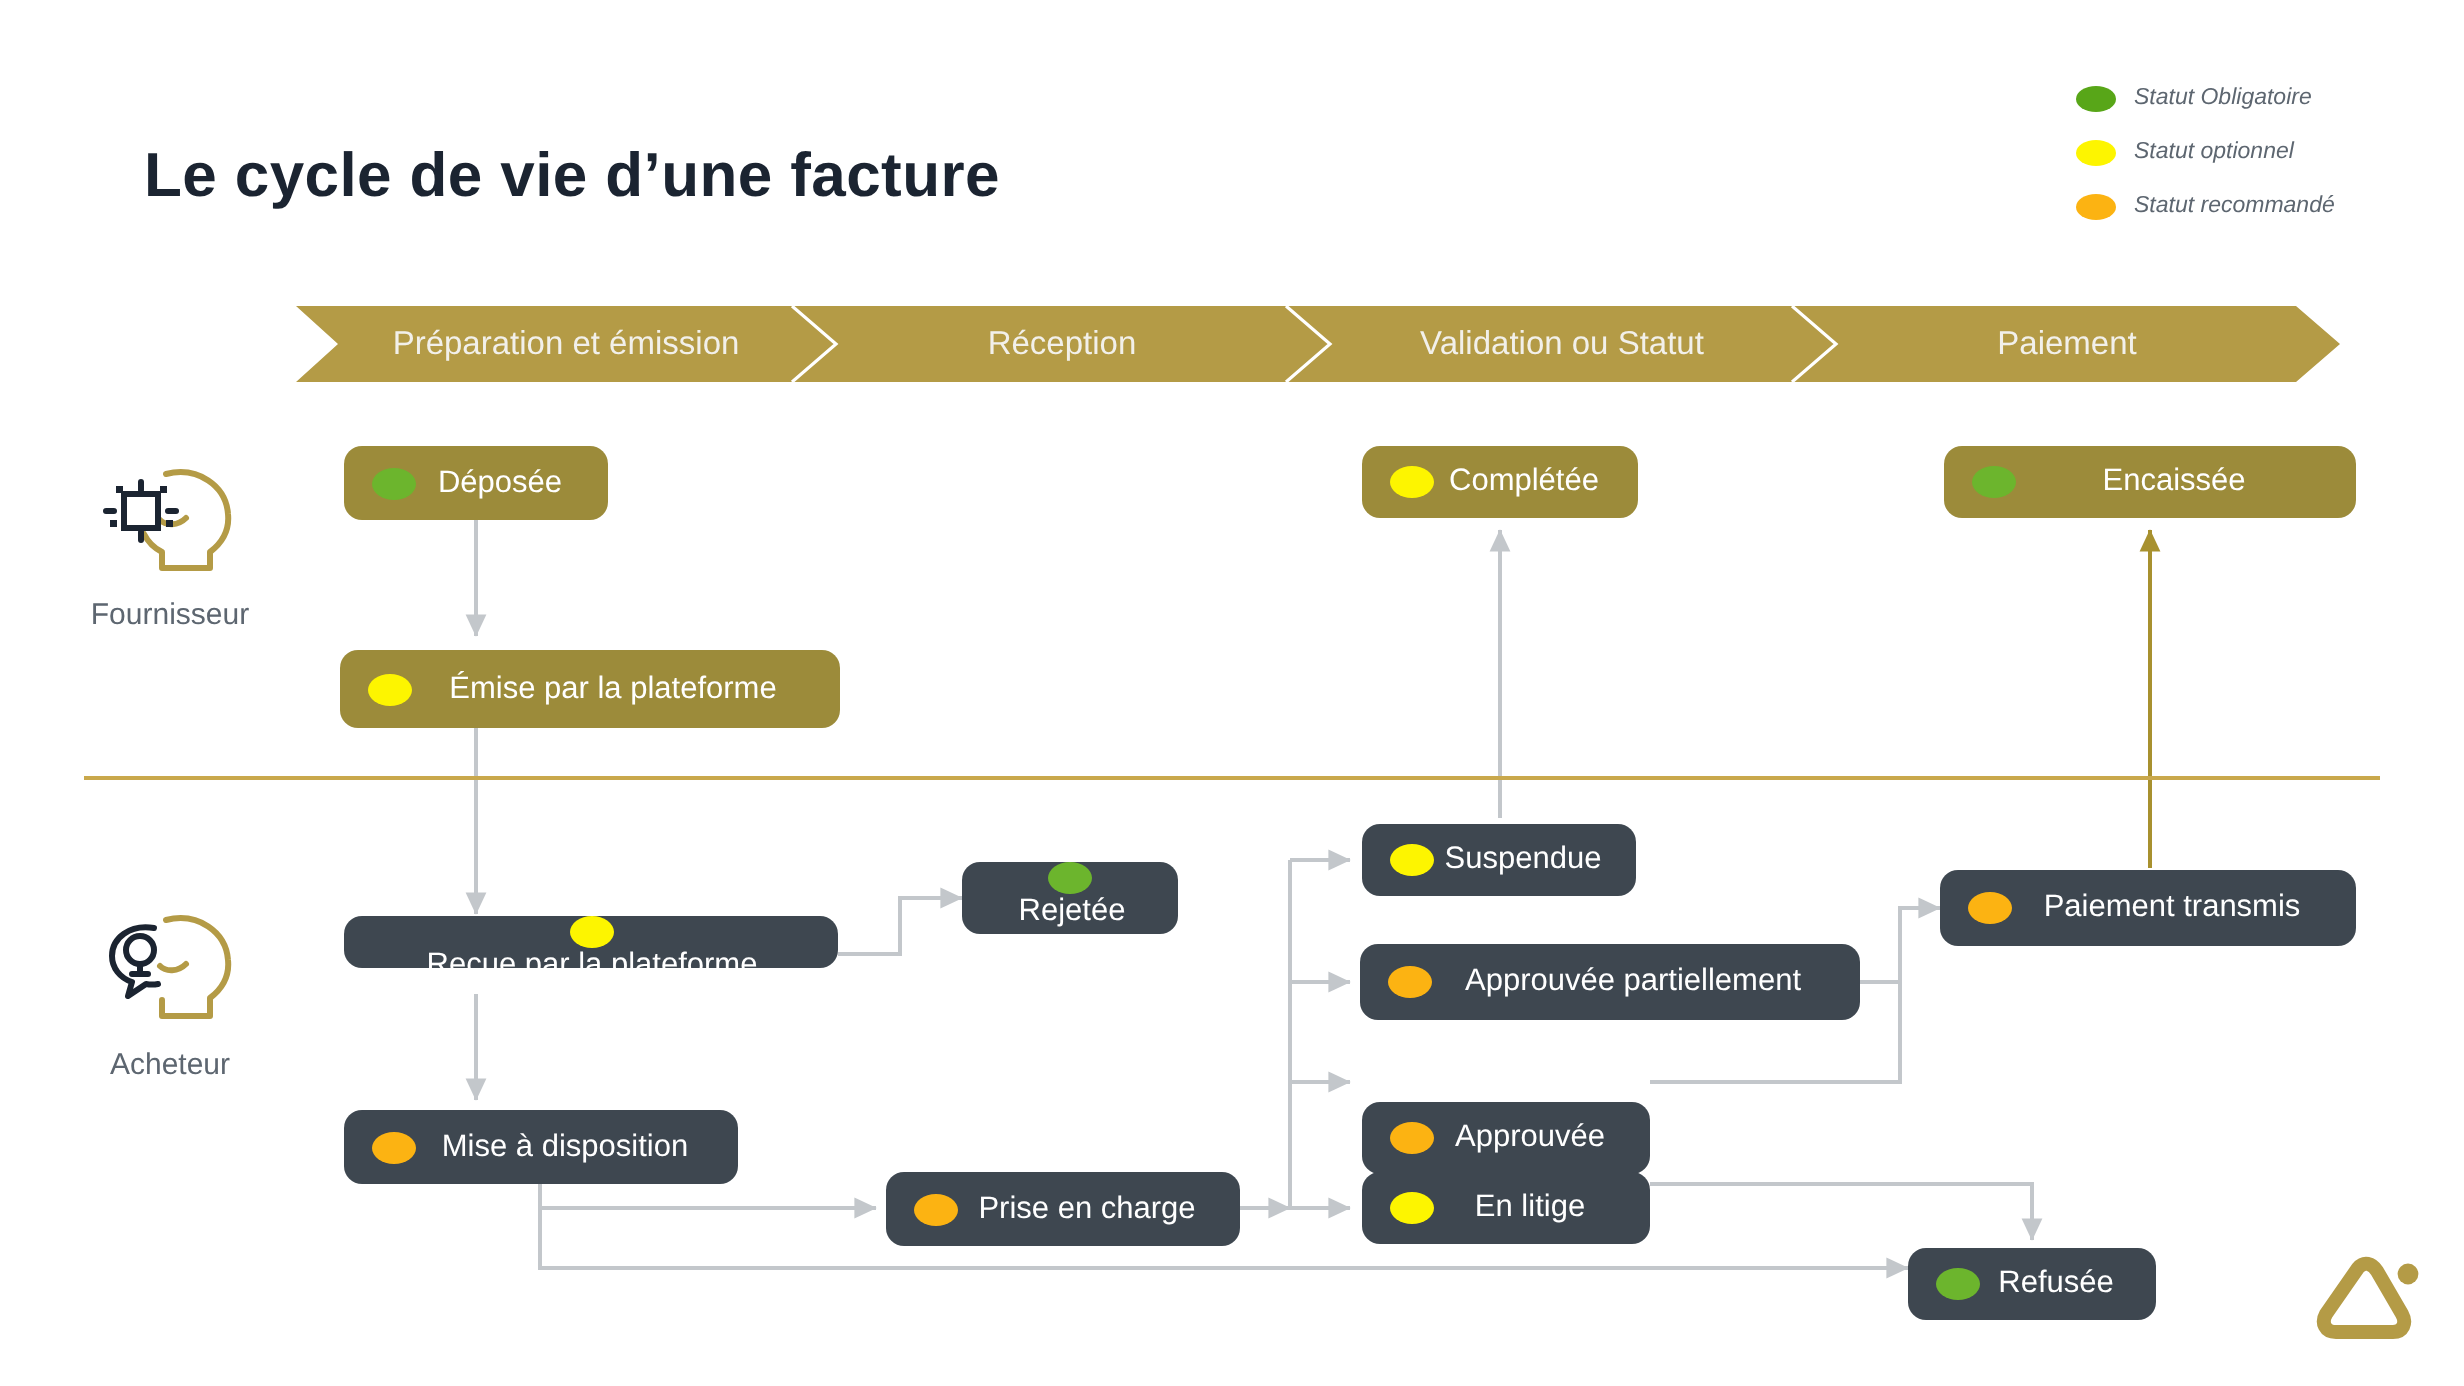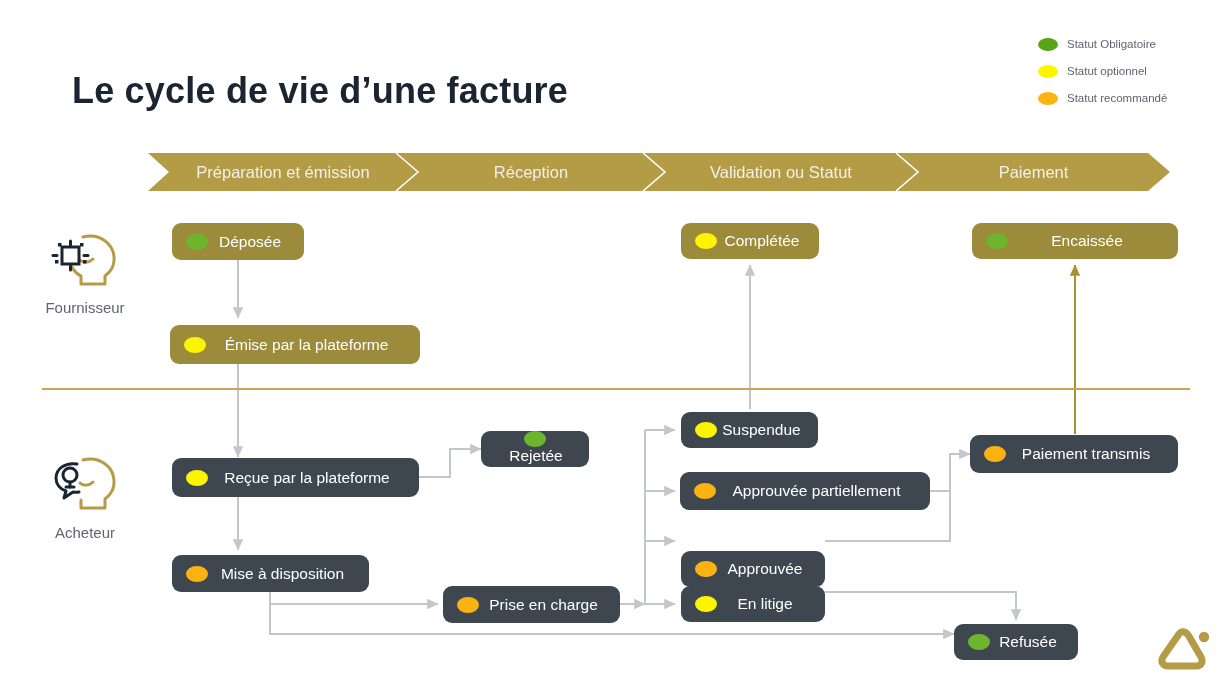--- a/index.html
+++ b/index.html
@@ -5,26 +5,26 @@
   html,body{margin:0;padding:0;}
   body{
     width:1232px;height:693px;background:#ffffff;position:relative;
     font-family:"Liberation Sans",sans-serif;overflow:hidden;
   }
   #canvas{position:absolute;left:0;top:0;width:1232px;height:693px;}
 
   
   .title{
     position:absolute;left:72px;top:70px;
-    font-size:36px;font-weight:bold;color:#1b2431;letter-spacing:.2px;
+    font-size:31px;font-weight:bold;color:#1b2431;letter-spacing:.2px;
   }
 
   
   .legend{position:absolute;left:1038px;top:38px;}
-  .legend-row{display:flex;align-items:flex-start;height:22px;margin-bottom:5px;}
+  .legend-row{display:flex;align-items:center;height:22px;margin-bottom:5px;font-style:italic;}
   .legend-dot{width:20px;height:13px;border-radius:50%;margin-right:9px;flex:none;}
   .legend-label{font-size:11.5px;color:#5d6670;white-space:nowrap;}
 
   
   .band{position:absolute;left:148px;top:153px;width:1022px;height:38px;}
   .band svg{display:block;}
   .band-label{
     position:absolute;top:0;height:38px;line-height:38px;
     color:#f2f0ea;font-size:16.5px;text-align:center;white-space:nowrap;
   }
@@ -195,21 +195,21 @@
 <div class="node olive" style="left:681px;top:223px;width:138px;height:36px;">
   <span class="node-dot" style="background:#fdf500"></span>
   <span class="node-label">Complétée</span>
 </div>
 
 <div class="node olive" style="left:972px;top:223px;width:206px;height:36px;">
   <span class="node-dot" style="background:#6cb52d"></span>
   <span class="node-label">Encaissée</span>
 </div>
 
-<div class="node slate tight" style="left:172px;top:458px;width:247px;height:39px;">
+<div class="node slate tight" style="left:172px;top:458px;width:247px;height:26px;flex-direction:column;">
   <span class="node-dot" style="background:#fdf500"></span>
   <span class="node-label">Reçue par la plateforme</span>
 </div>
 
 <div class="node slate" style="left:481px;top:431px;width:108px;height:36px;flex-direction:column;">
   <span class="node-dot" style="background:#6cb52d"></span>
   <span class="node-label">Rejetée</span>
 </div>
 
 <div class="node slate" style="left:172px;top:555px;width:197px;height:37px;">

